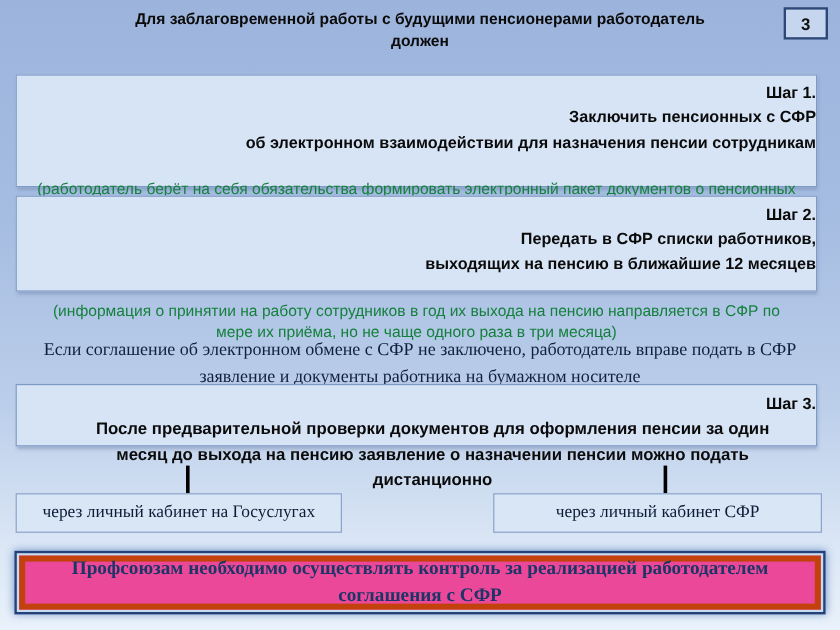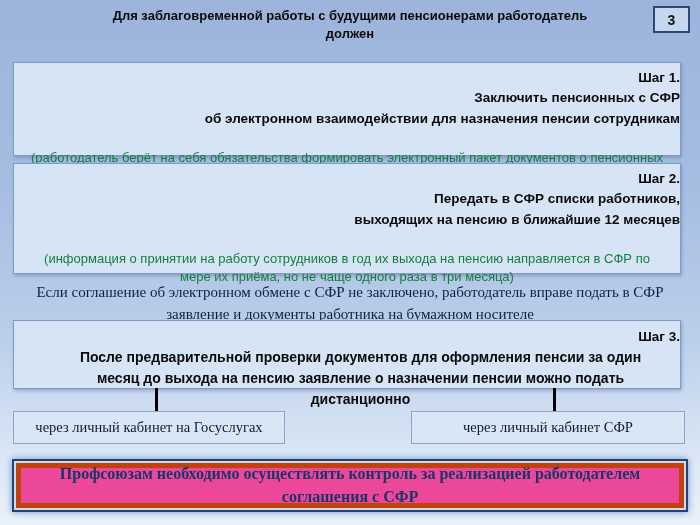--- a/index.html
+++ b/index.html
@@ -18,22 +18,22 @@
     border:2px solid #2b4877;background:#c5d6ee;
     display:flex;align-items:center;justify-content:center;
     font-size:14px;font-weight:bold;color:#111;
   }
   .stepbox{
     position:absolute;left:13px;width:668px;background:#d7e4f6;
     border:1px solid #7e9ac6;box-shadow:1px 2px 3px rgba(90,110,150,.45);
     box-sizing:border-box;text-align:center;color:#0b0b0b;
   }
   .step1{top:62px;height:94px;padding-top:5px;}
-  .step2{top:163px;height:111px;padding-top:5px;}
-  .step3{top:320px;height:69px;padding-top:6px;padding-left:27px;}
+  .step2{top:163px;height:80px;padding-top:5px;}
+  .step3{top:320px;height:52px;padding-top:6px;padding-left:27px;}
   .step-heading,.step-line{font-size:13.5px;font-weight:bold;line-height:1.5;text-align:right;}
   .step-note{font-size:13px;line-height:1.4;padding:0 14px;color:#15803d;margin-top:20px;}
   .step-body{font-size:14px;font-weight:bold;line-height:1.5;padding:0 24px;}
   .interstitial{
     position:absolute;top:282px;left:20px;width:660px;text-align:center;
     font-family:"Liberation Serif",serif;font-size:15px;color:#10203f;line-height:1.45;
   }
   .connector{position:absolute;width:3px;height:25px;background:#000;top:388px;}
   .conn-left{left:155px;}
   .conn-right{left:553px;}

